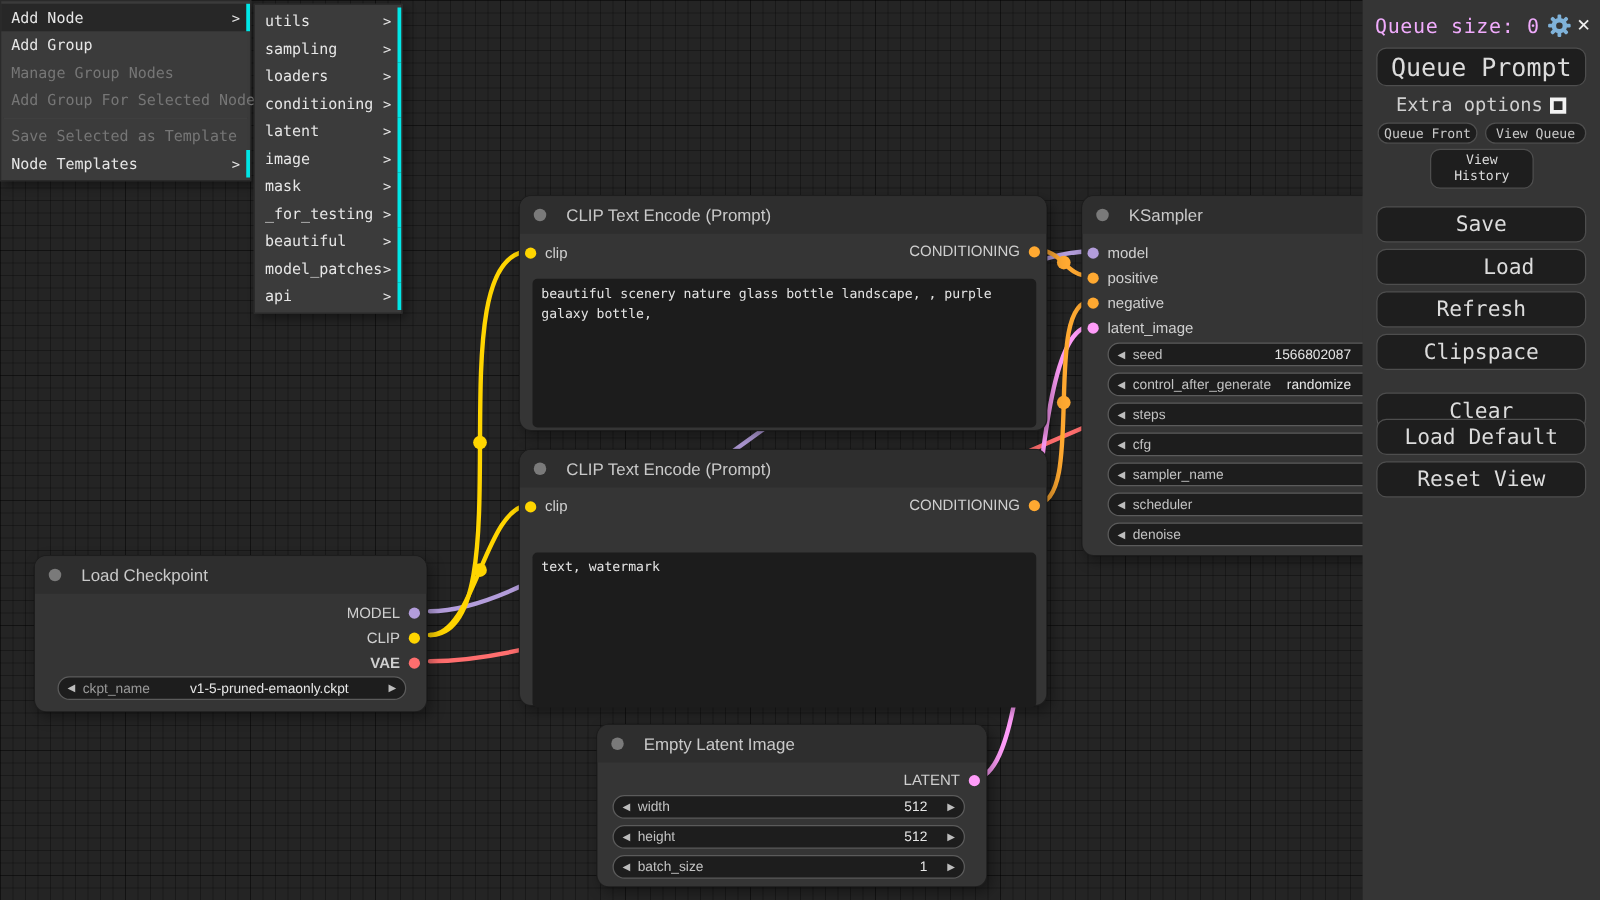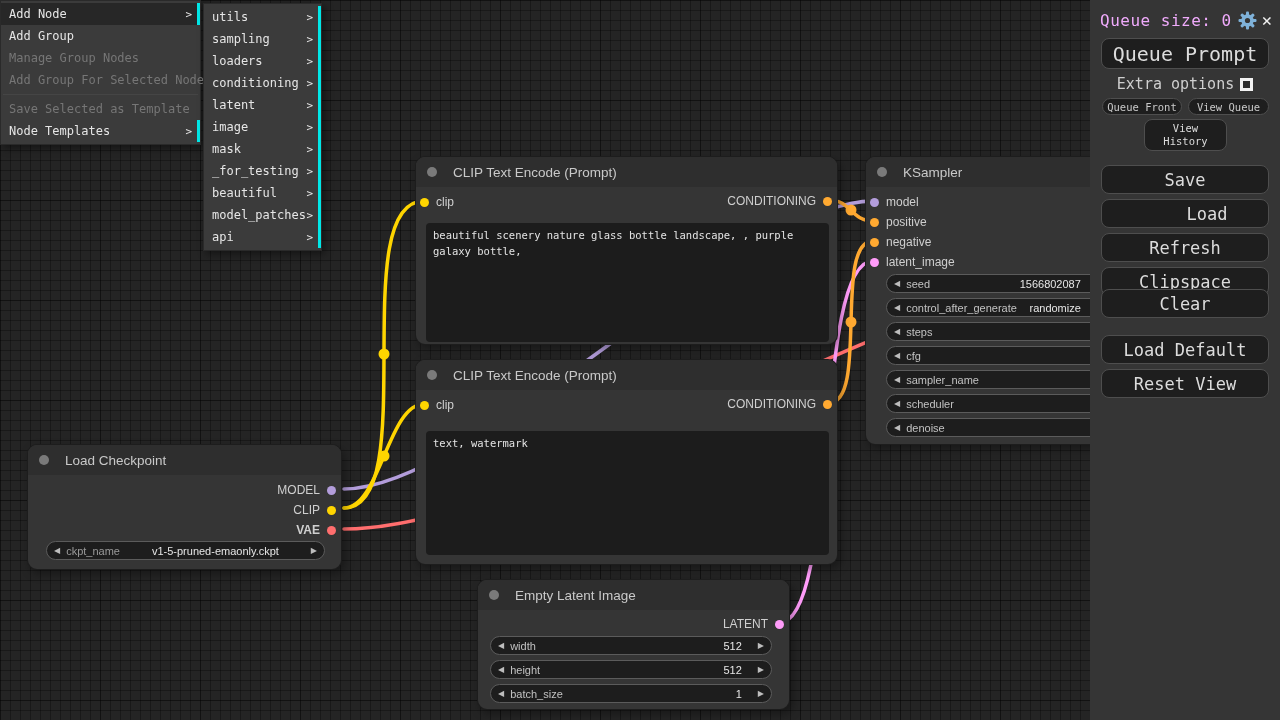--- a/index.html
+++ b/index.html
@@ -119,21 +119,21 @@
       <span class="node-title">CLIP Text Encode (Prompt)</span>
     </div>
     <div class="slot in" style="top:35px;">
       <span class="dot" style="background:#FFD500;"></span>
       <span>clip</span>
     </div>
     <div class="slot out" style="top:34px;">
       <span class="dot" style="background:#FFA931;"></span>
       <span>CONDITIONING</span>
     </div>
-    <textarea style="left: 10px; top: 71px; width: 403px; height: 124px;">text, watermark</textarea>
+    <textarea style="left: 10px; top: 82px; width: 403px; height: 124px;">text, watermark</textarea>
   </div>
 
   <div class="node" style="left:865px; top:156px; width:250px; height:289px;">
     <div class="node-header">
       <span class="title-dot"></span>
       <span class="node-title">KSampler</span>
     </div>
     <div class="slot in" style="top:35px;">
       <span class="dot" style="background:#B39DDB;"></span>
       <span>model</span>
@@ -360,16 +360,16 @@
     <span>Extra options</span>
     <span class="checkbox"></span>
   </div>
   <div class="sbtn btn-small btn-queue-front">Queue Front</div>
   <div class="sbtn btn-small btn-view-queue">View Queue</div>
   <div class="sbtn btn-view-history">View History</div>
   <div class="sbtn btn-main" style="top:165px;">Save</div>
   <div class="sbtn btn-main" style="top:199px;padding-left:44px;">Load</div>
   <div class="sbtn btn-main" style="top:233px;">Refresh</div>
   <div class="sbtn btn-main" style="top:267px;">Clipspace</div>
-  <div class="sbtn btn-main" style="top:289px;">Clear</div>
+  <div class="sbtn btn-main" style="top:314px;">Clear</div>
   <div class="sbtn btn-main" style="top:335px;">Load Default</div>
   <div class="sbtn btn-main" style="top:369px;">Reset View</div>
 </div>
 
 </body></html>

